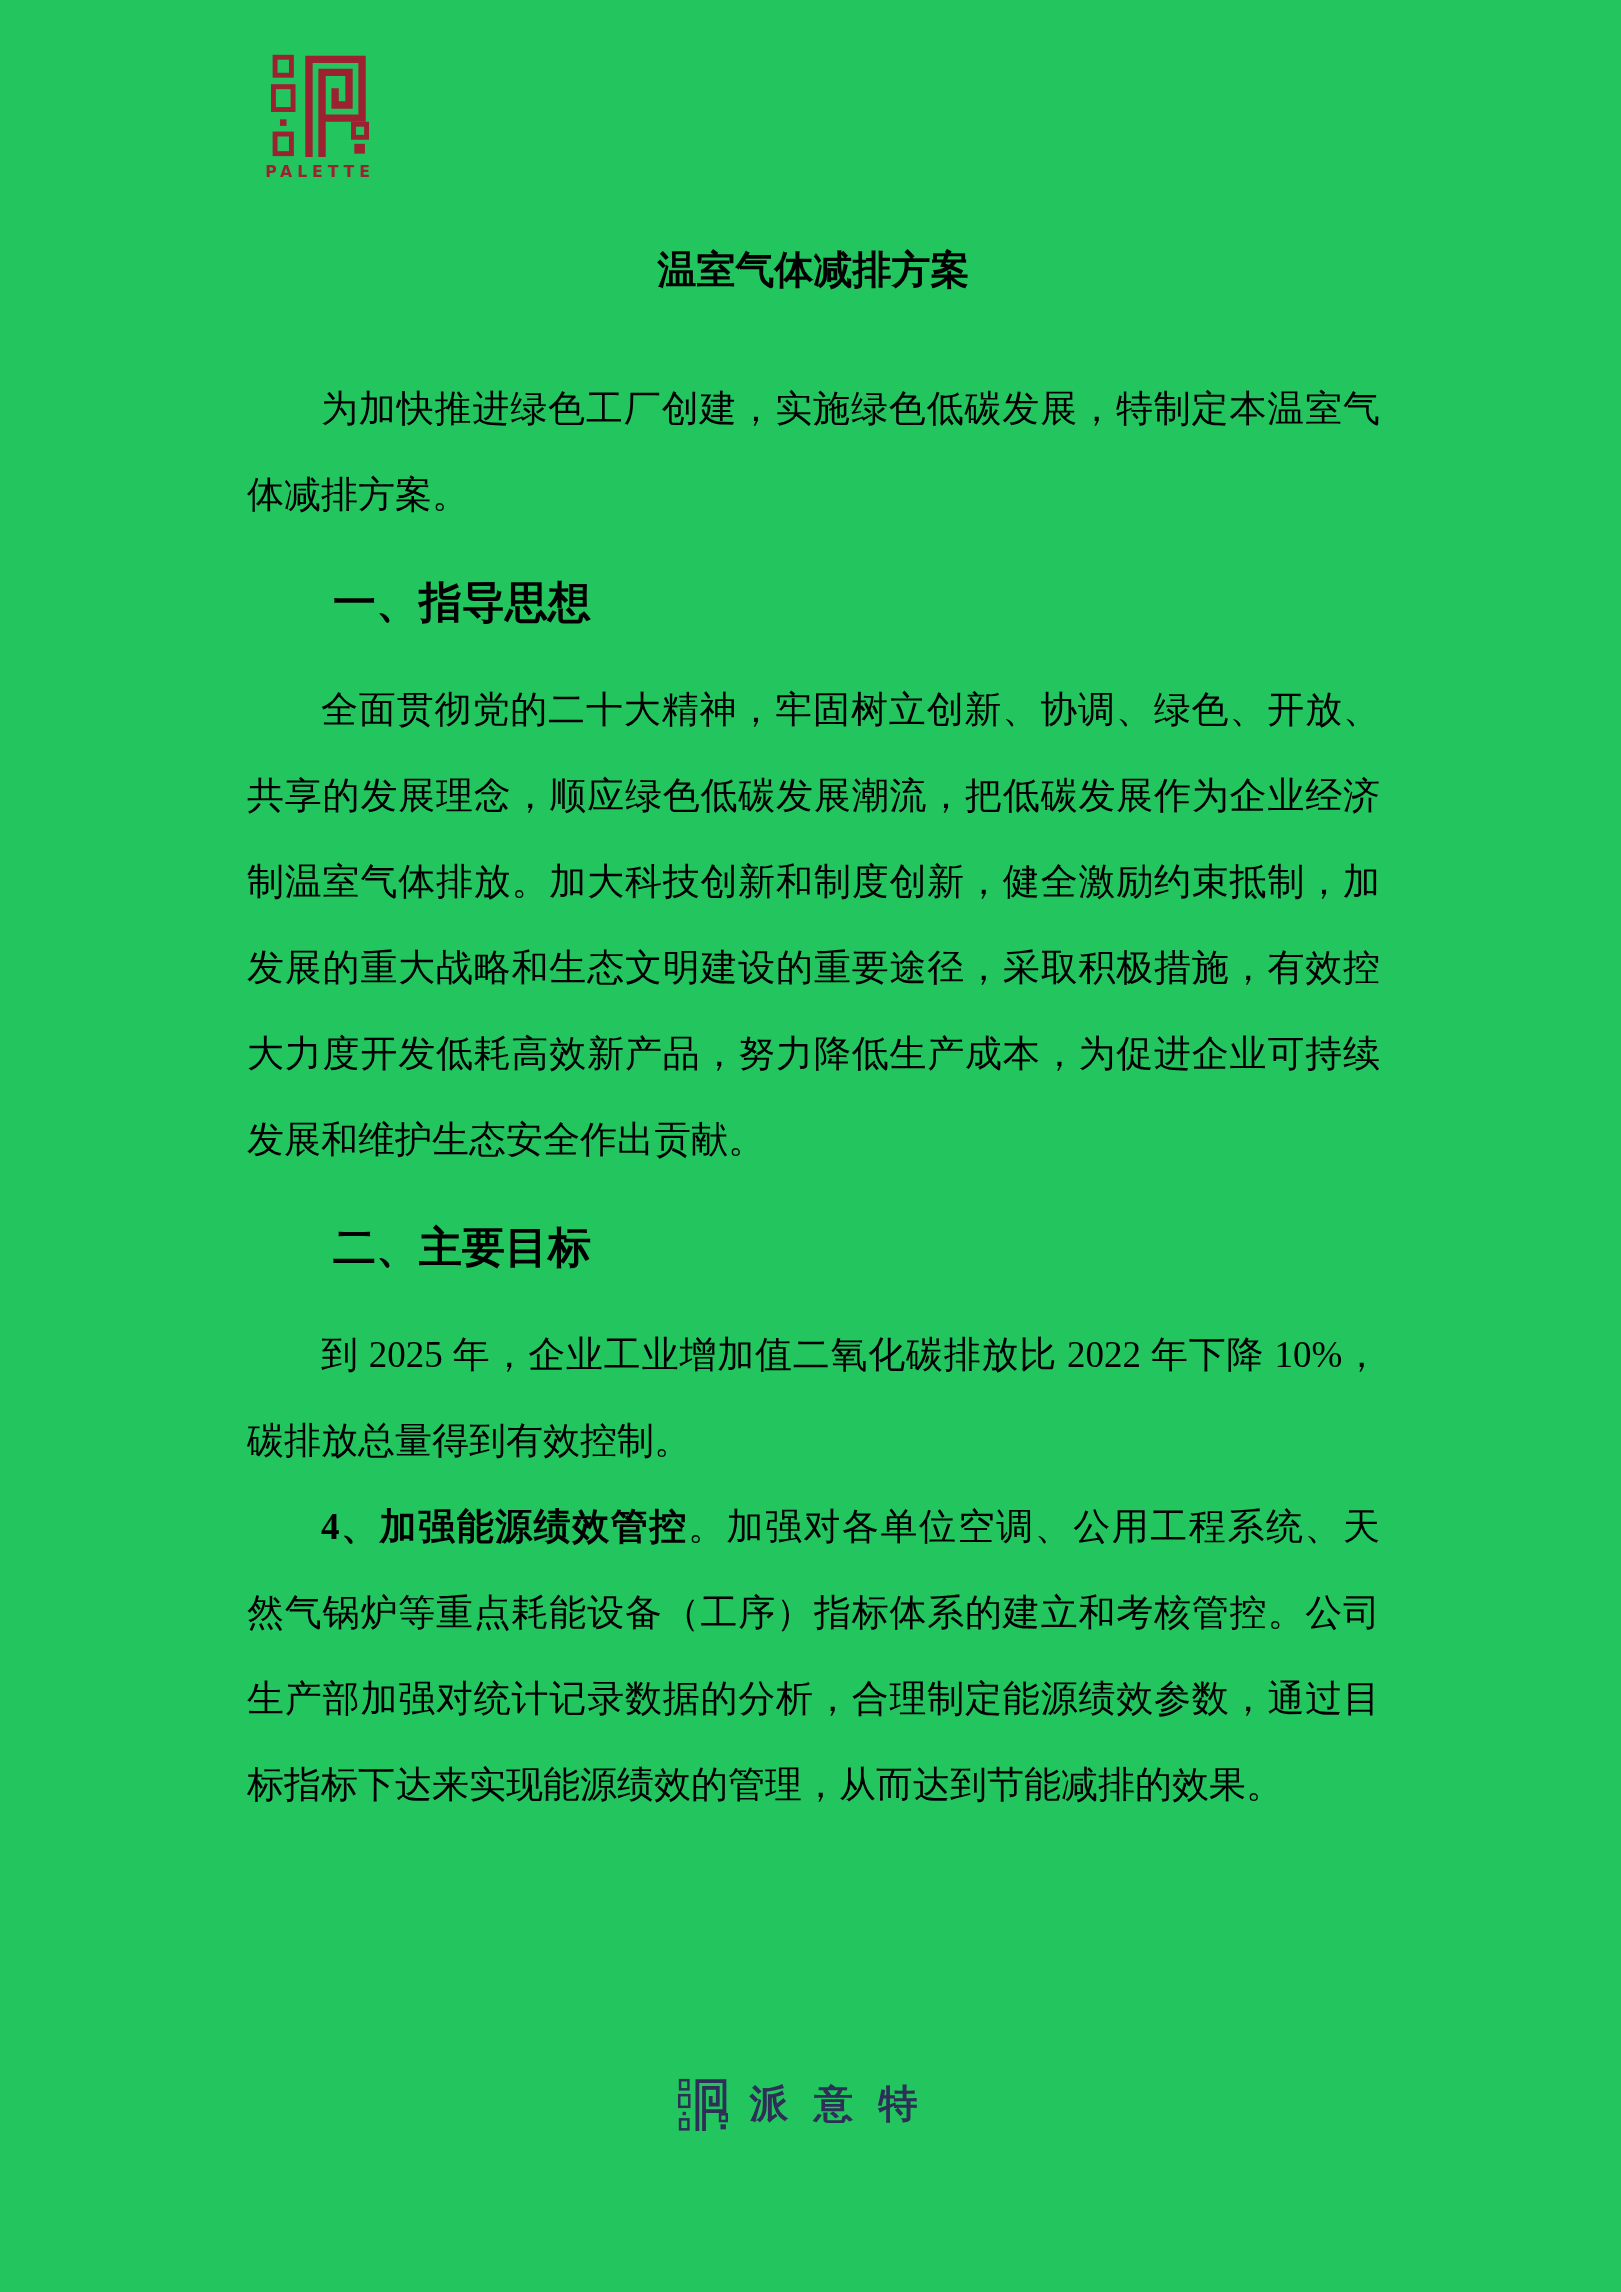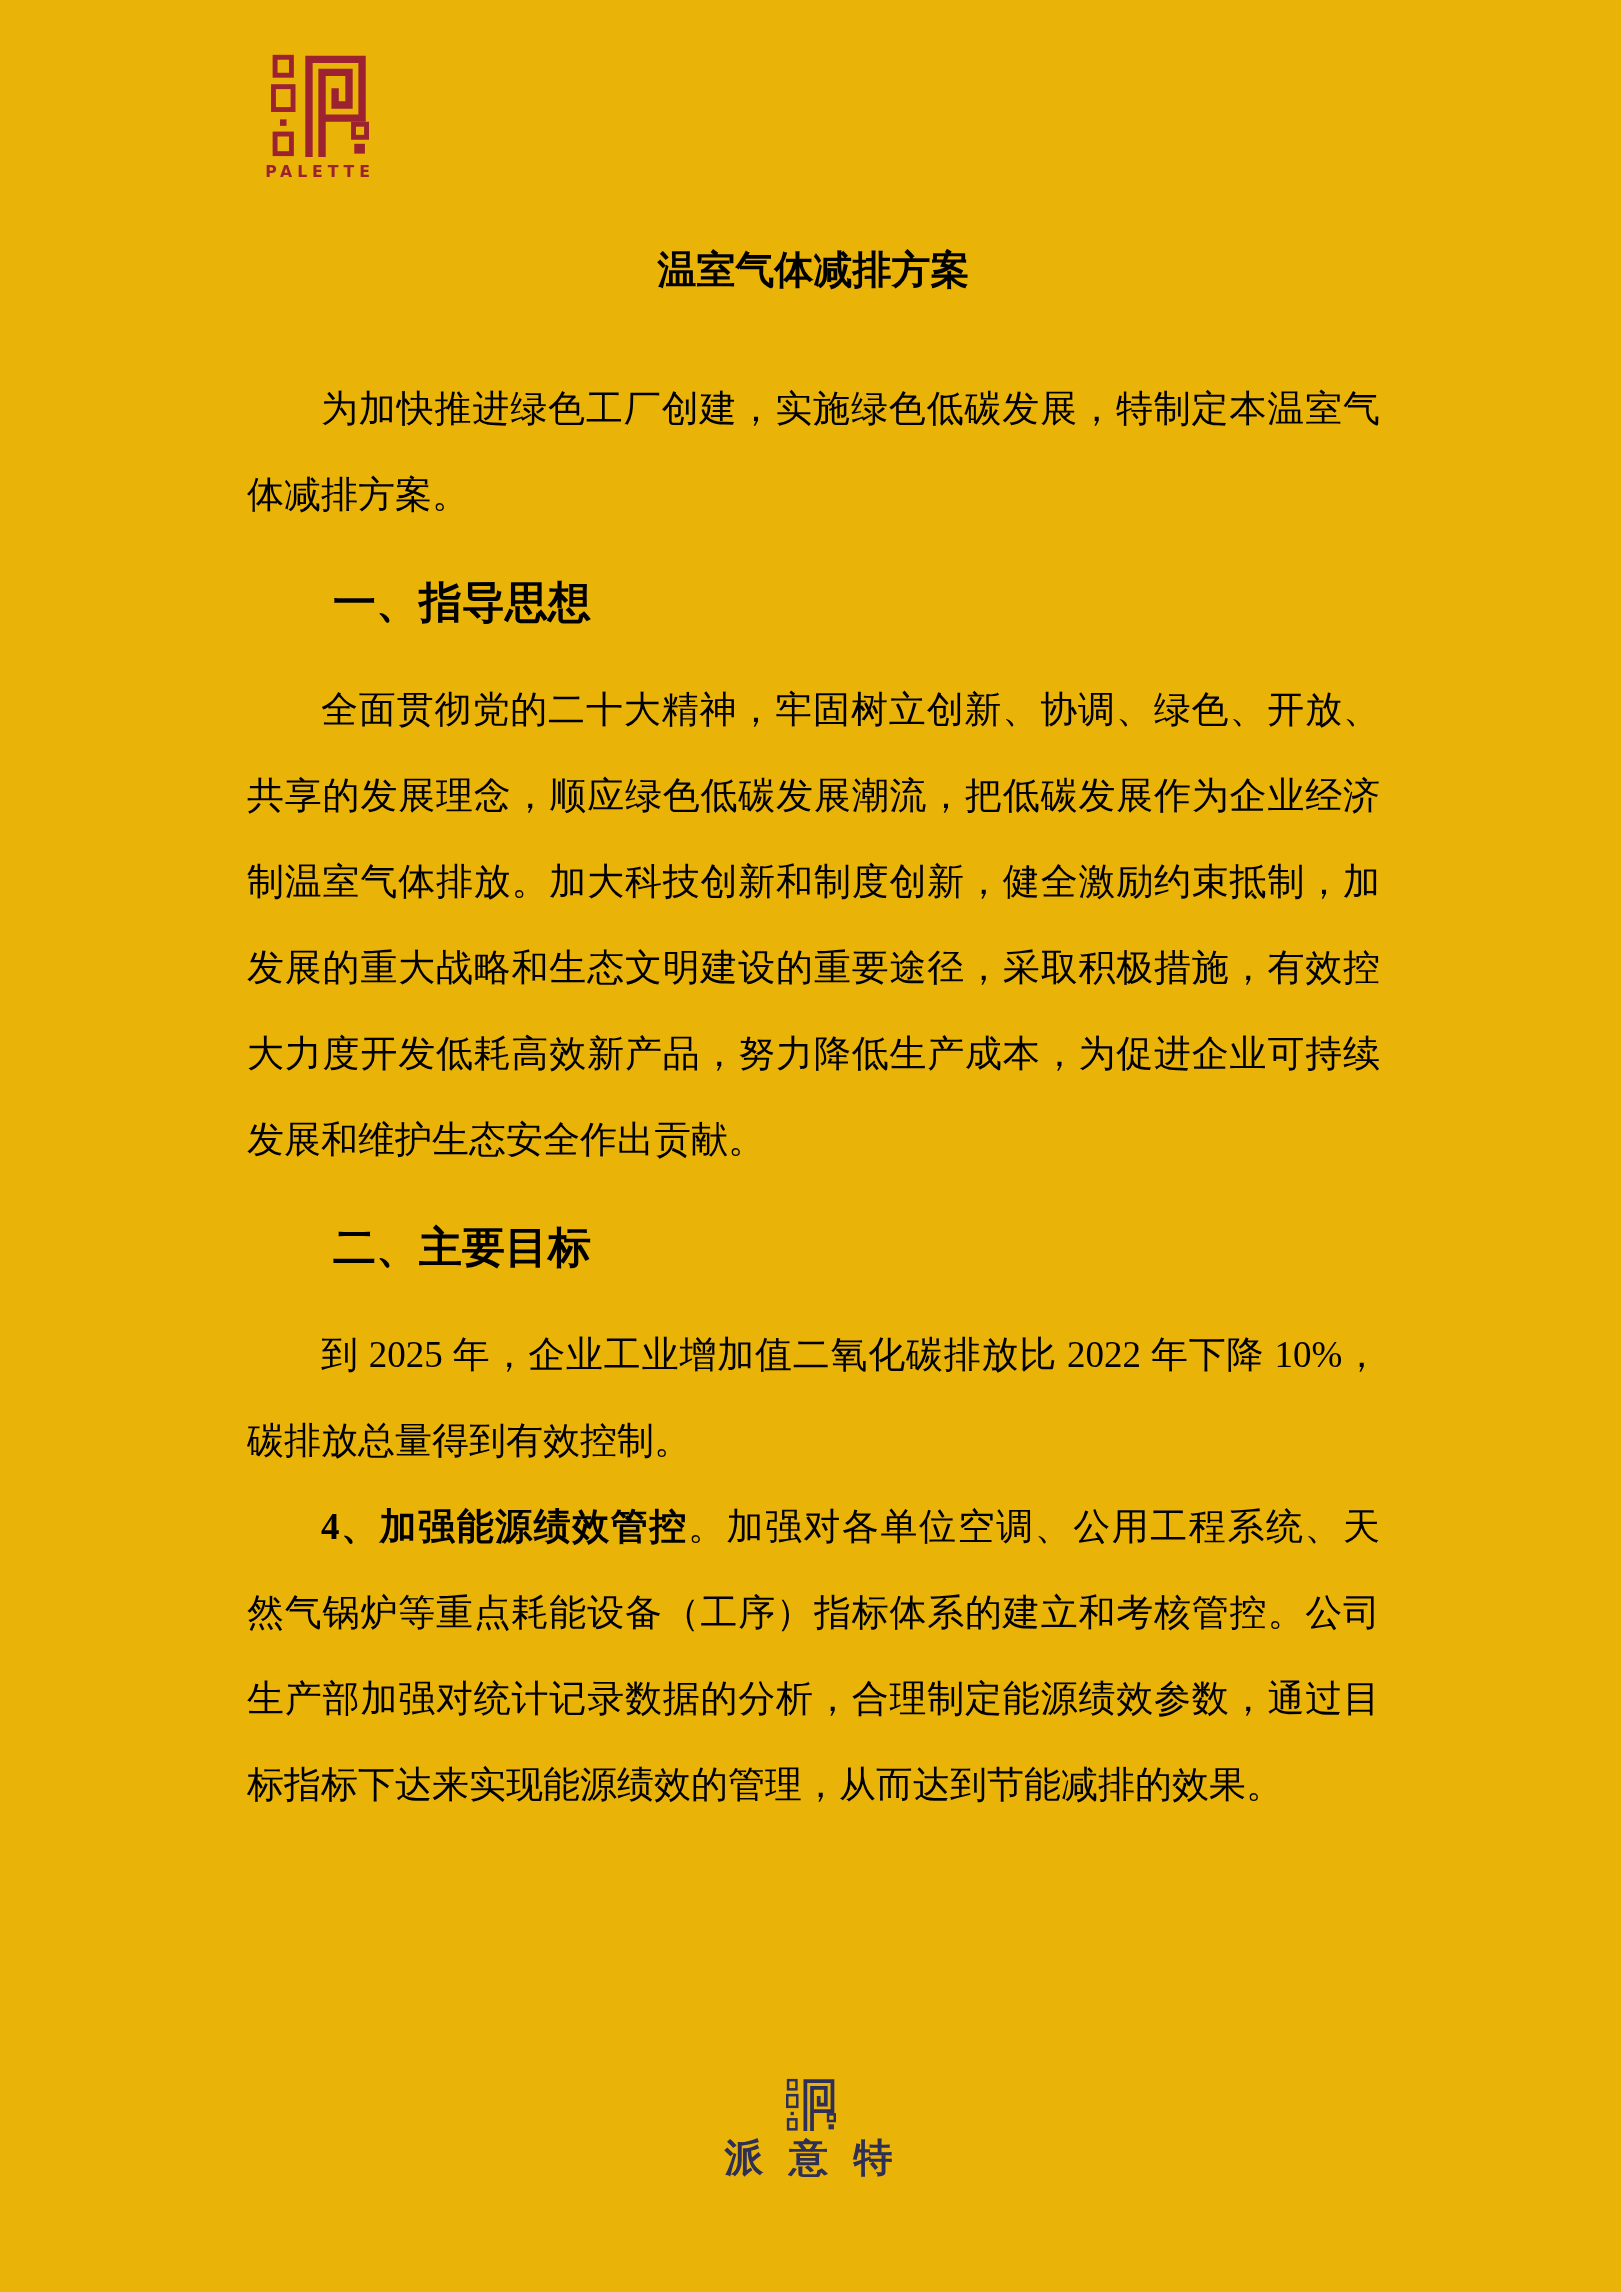--- a/index.html
+++ b/index.html
@@ -1,21 +1,21 @@
 <!DOCTYPE html>
 <html><head>
 <meta charset="utf-8">
 <style>
   html, body { margin: 0; padding: 0; background: #e8e8e8; }
   .page {
     position: relative;
     width: 1621px;
     height: 2293px;
     margin: 0 auto;
-    background: #eab308;
+    background: #22c55e;
     font-family: "Liberation Serif", "DejaVu Serif", serif;
     color: #000000;
     overflow: hidden;
   }
 
   
   .header-logo {
     position: absolute;
     left: 265px;
     top: 49px;
@@ -68,23 +68,23 @@
   .line.last  { text-align-last: auto; }
   .bold { font-weight: bold; }
 
   
   .footer {
     position: absolute;
     left: 0;
     top: 2076px;
     width: 100%;
     display: flex;
+    justify-content: center;
     align-items: center;
     color: #2d2f56;
-    flex-direction: column;
   }
   .footer-word {
     margin-left: 21.6px;
     font-family: "DejaVu Sans", "Liberation Sans", sans-serif;
     font-size: 39px;
     font-weight: bold;
     letter-spacing: 25.5px;
     color: #2d2f56;
     white-space: nowrap;
   }

